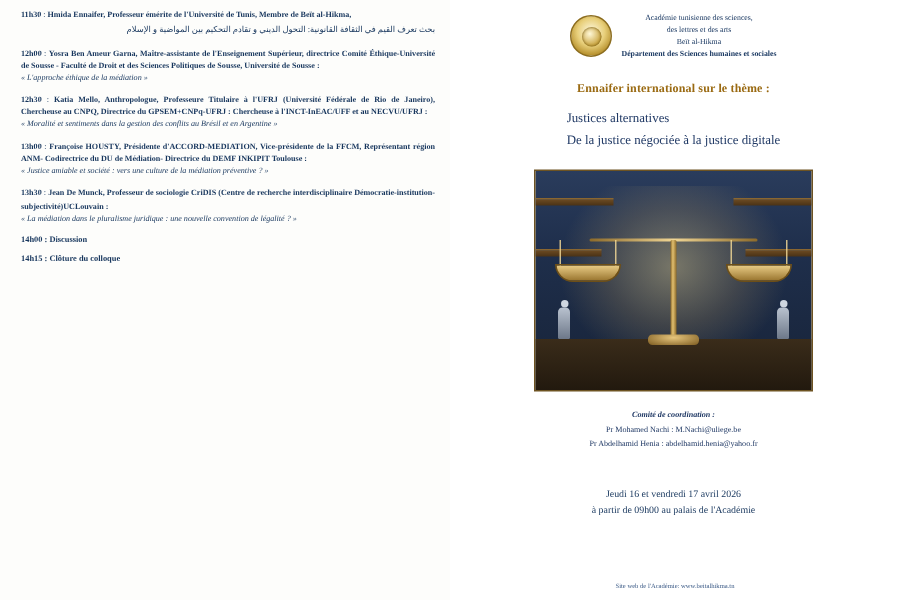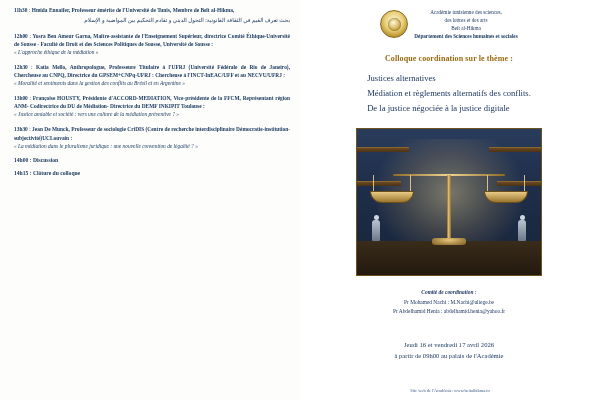--- a/index.html
+++ b/index.html
@@ -315,25 +315,24 @@
     <div class="rp-header">
       <div class="emblem"></div>
       <div class="header-text">
         <div>Académie tunisienne des sciences,</div>
         <div>des lettres et des arts</div>
         <div>Beït al-Hikma</div>
         <div class="bold">Département des Sciences humaines et sociales</div>
       </div>
     </div>
 
-    <div class="theme-line">Colloque coordination sur le thème :</div>
+    <div class="theme-line">Ennaifer international sur le thème :</div>
 
     <div class="title-block">
       <div>Justices alternatives</div>
-      <div>Médiation et règlements alternatifs des conflits.</div>
       <div>De la justice négociée à la justice digitale</div>
     </div>
 
     <div class="illus">
       <div class="glow"></div>
       <div class="shelf" style="left:0;top:18px;width:52px;height:4px;"></div>
       <div class="shelf" style="right:0;top:18px;width:52px;height:4px;"></div>
       <div class="shelf" style="left:0;top:52px;width:44px;height:4px;"></div>
       <div class="shelf" style="right:0;top:52px;width:44px;height:4px;"></div>
       <div class="floor"></div>

